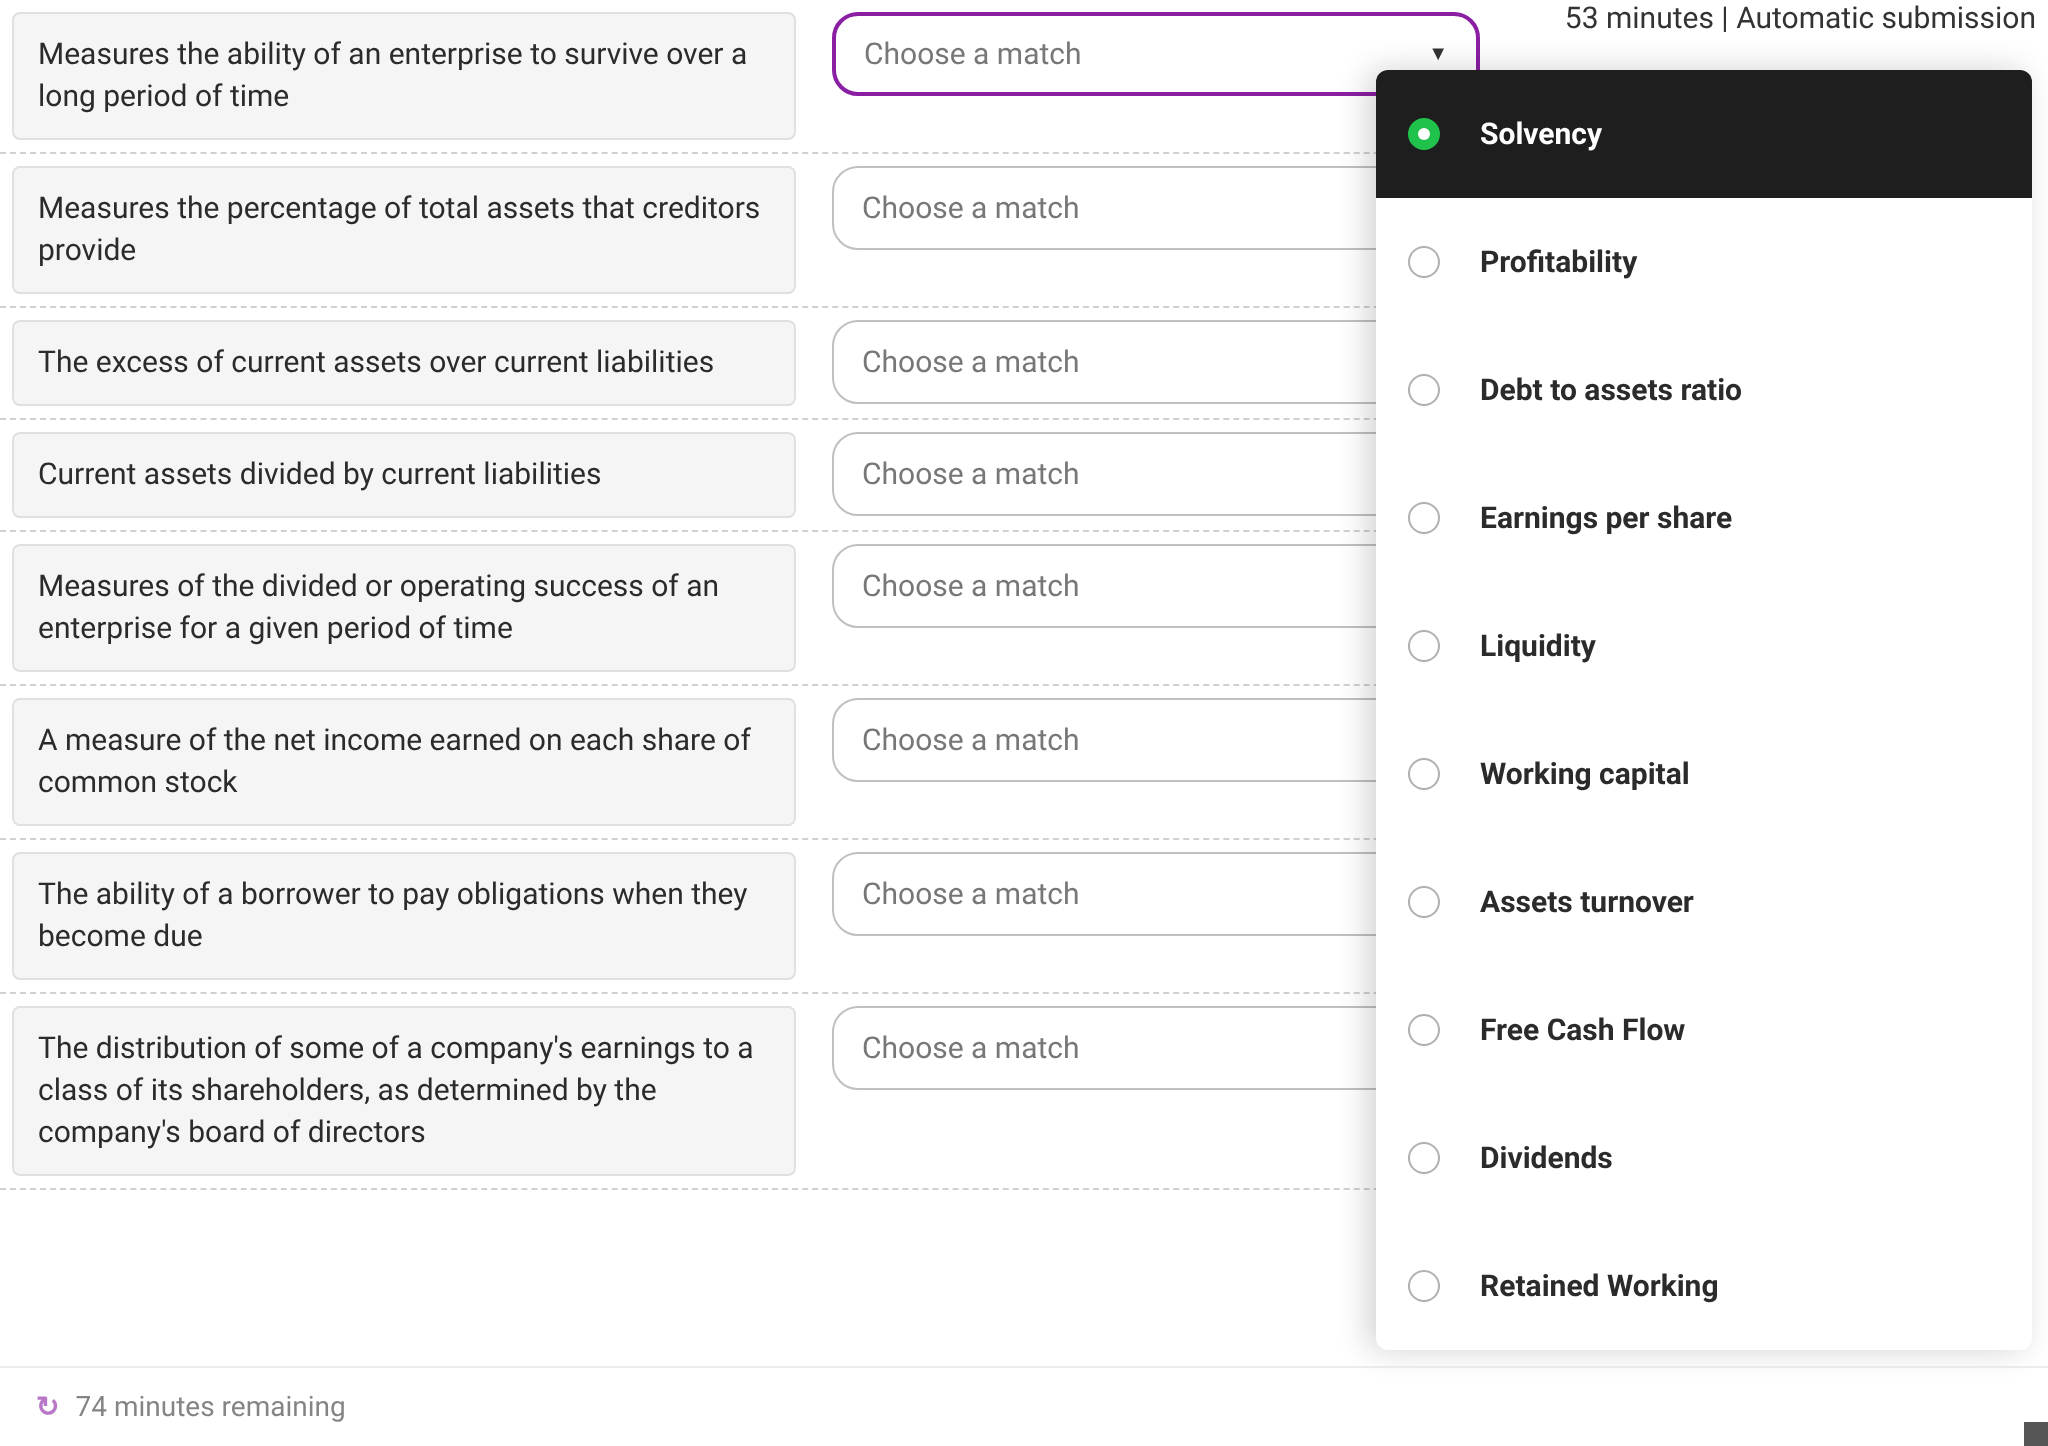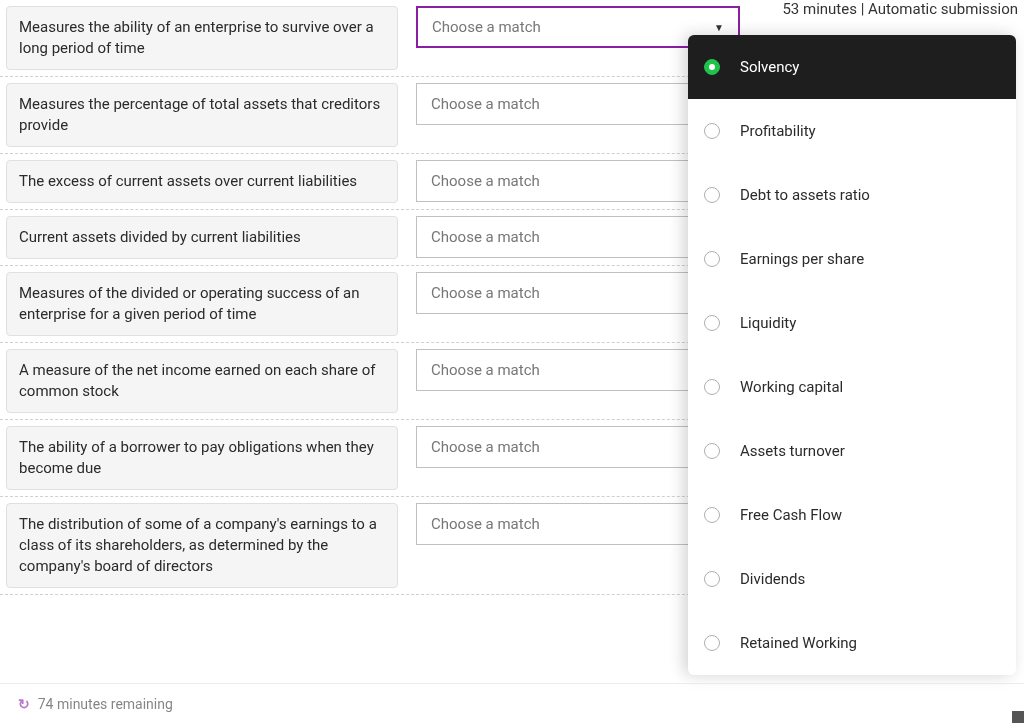--- a/index.html
+++ b/index.html
@@ -34,21 +34,21 @@
     border-radius: 4px;
     padding: 10px 12px;
     font-size: 15px;
     line-height: 1.4;
     color: #2b2b2b;
   }
   .row .dropdown {
     width: 324px;
     margin: 6px 0 6px 18px;
     border: 1px solid #c0c0c0;
-    border-radius: 0;
+    border-radius: 13px;
     height: 42px;
     display: flex;
     align-items: center;
     justify-content: space-between;
     padding: 0 14px;
     background: #fff;
     color: #777;
     cursor: pointer;
     font-size: 15px;
   }
@@ -96,20 +96,21 @@
     border-radius: 6px;
     box-shadow: -4px 0 16px rgba(0,0,0,0.18);
     overflow: hidden;
   }
   .option {
     display: flex;
     align-items: center;
     height: 64px;
     padding: 0 16px;
     cursor: pointer;
+    font-weight: bold;
   }
   .option.selected {
     background: #1e1e1e;
     color: #fff;
   }
   .radio {
     width: 16px;
     height: 16px;
     border: 1.5px solid #b0b0b0;
     border-radius: 50%;

